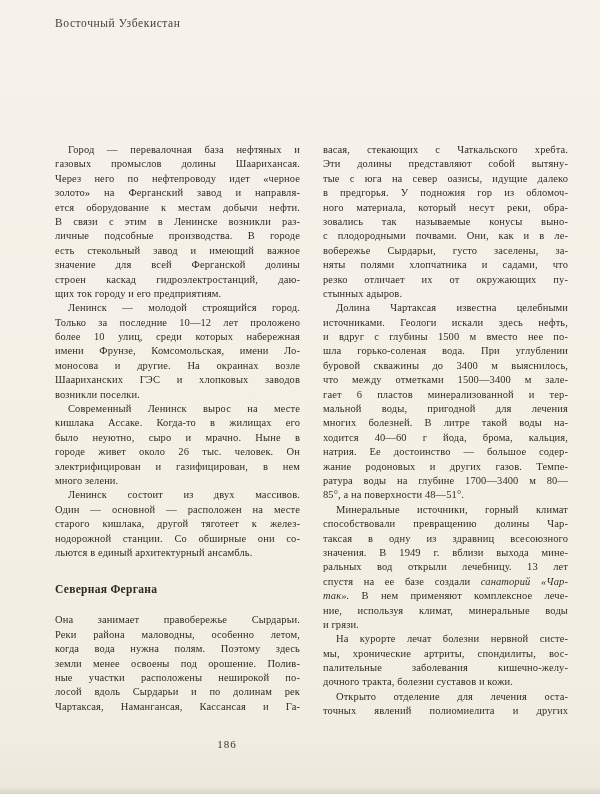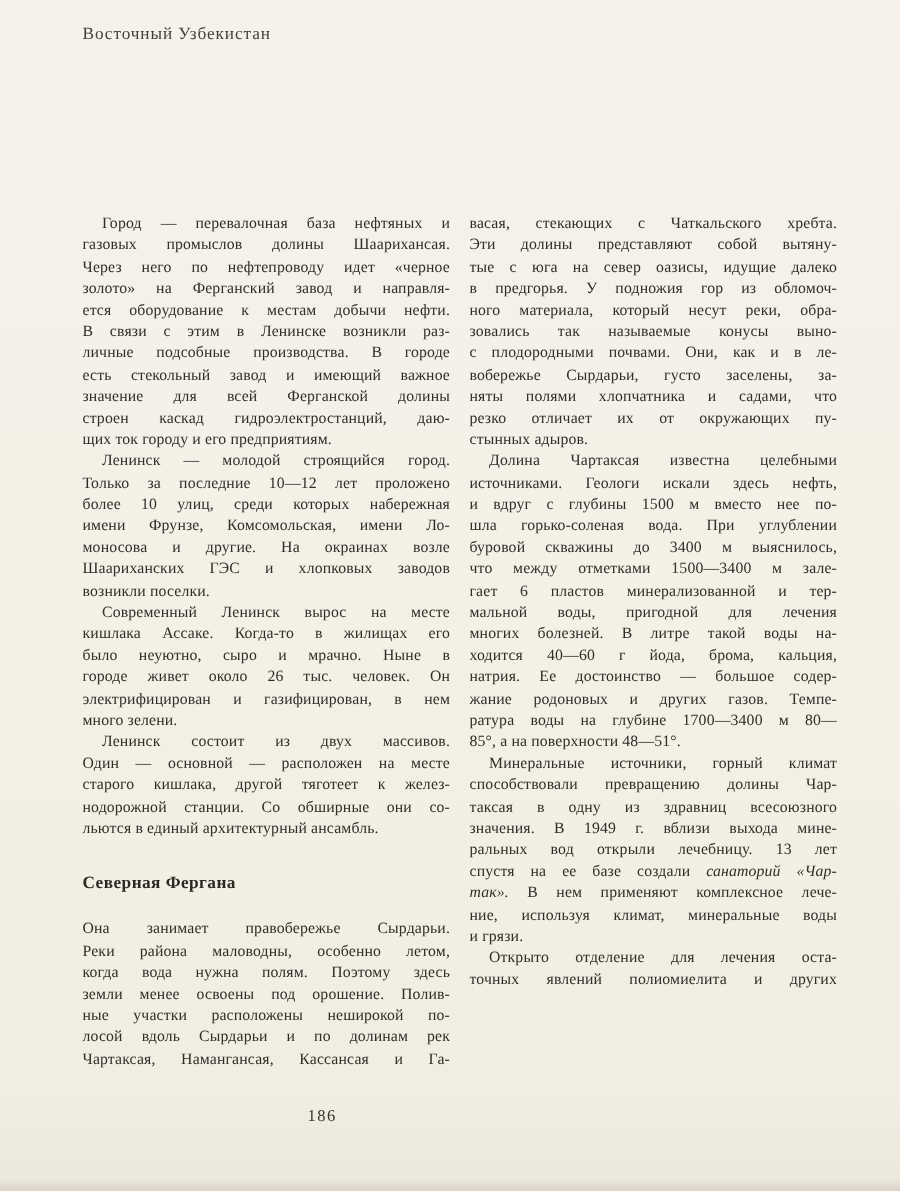--- a/index.html
+++ b/index.html
@@ -29,21 +29,21 @@
     font-size: 11.5px;
     letter-spacing: 0.6px;
     color: #45413a;
   }
   .columns {
     position: absolute;
     top: 143px;
     left: 55px;
     width: 503px;
     display: flex;
-    gap: 13px;
+    gap: 23px;
   }
   .column {
     width: 245px;
     flex: 0 0 245px;
   }
   .paragraph {
     margin: 0;
   }
   .line {
     font-size: 10.5px;
@@ -70,21 +70,21 @@
     line-height: 15px;
     margin: 22px 0 16px 0;
     letter-spacing: 0.3px;
     color: #2c2822;
   }
   .page-number {
     position: absolute;
     top: 738px;
     left: 205px;
     width: 44px;
-    text-align: left;
+    text-align: center;
     font-size: 11px;
     letter-spacing: 1px;
     color: #3a362f;
   }
   .page-edge-shadow {
     position: absolute;
     left: 0;
     bottom: 0;
     width: 600px;
     height: 8px;
@@ -183,20 +183,26 @@
           <div class="line">способствовали превращению долины Чар-</div>
           <div class="line">таксая в одну из здравниц всесоюзного</div>
           <div class="line">значения. В 1949 г. вблизи выхода мине-</div>
           <div class="line">ральных вод открыли лечебницу. 13 лет</div>
           <div class="line">спустя на ее базе создали <em>санаторий «Чар-</em></div>
           <div class="line"><em>так».</em> В нем применяют комплексное лече-</div>
           <div class="line">ние, используя климат, минеральные воды</div>
           <div class="line last">и грязи.</div>
         </div>
         <div class="paragraph">
+          <div class="line indent">На курорте лечат болезни нервной систе-</div>
+          <div class="line">мы, хронические артриты, спондилиты, вос-</div>
+          <div class="line">палительные заболевания кишечно-желу-</div>
+          <div class="line last">дочного тракта, болезни суставов и кожи.</div>
+        </div>
+        <div class="paragraph">
           <div class="line indent">Открыто отделение для лечения оста-</div>
           <div class="line">точных явлений полиомиелита и других</div>
         </div>
       </div>
   </div>
 
   <div class="page-number">186</div>
 
   <div class="page-edge-shadow"></div>
 

